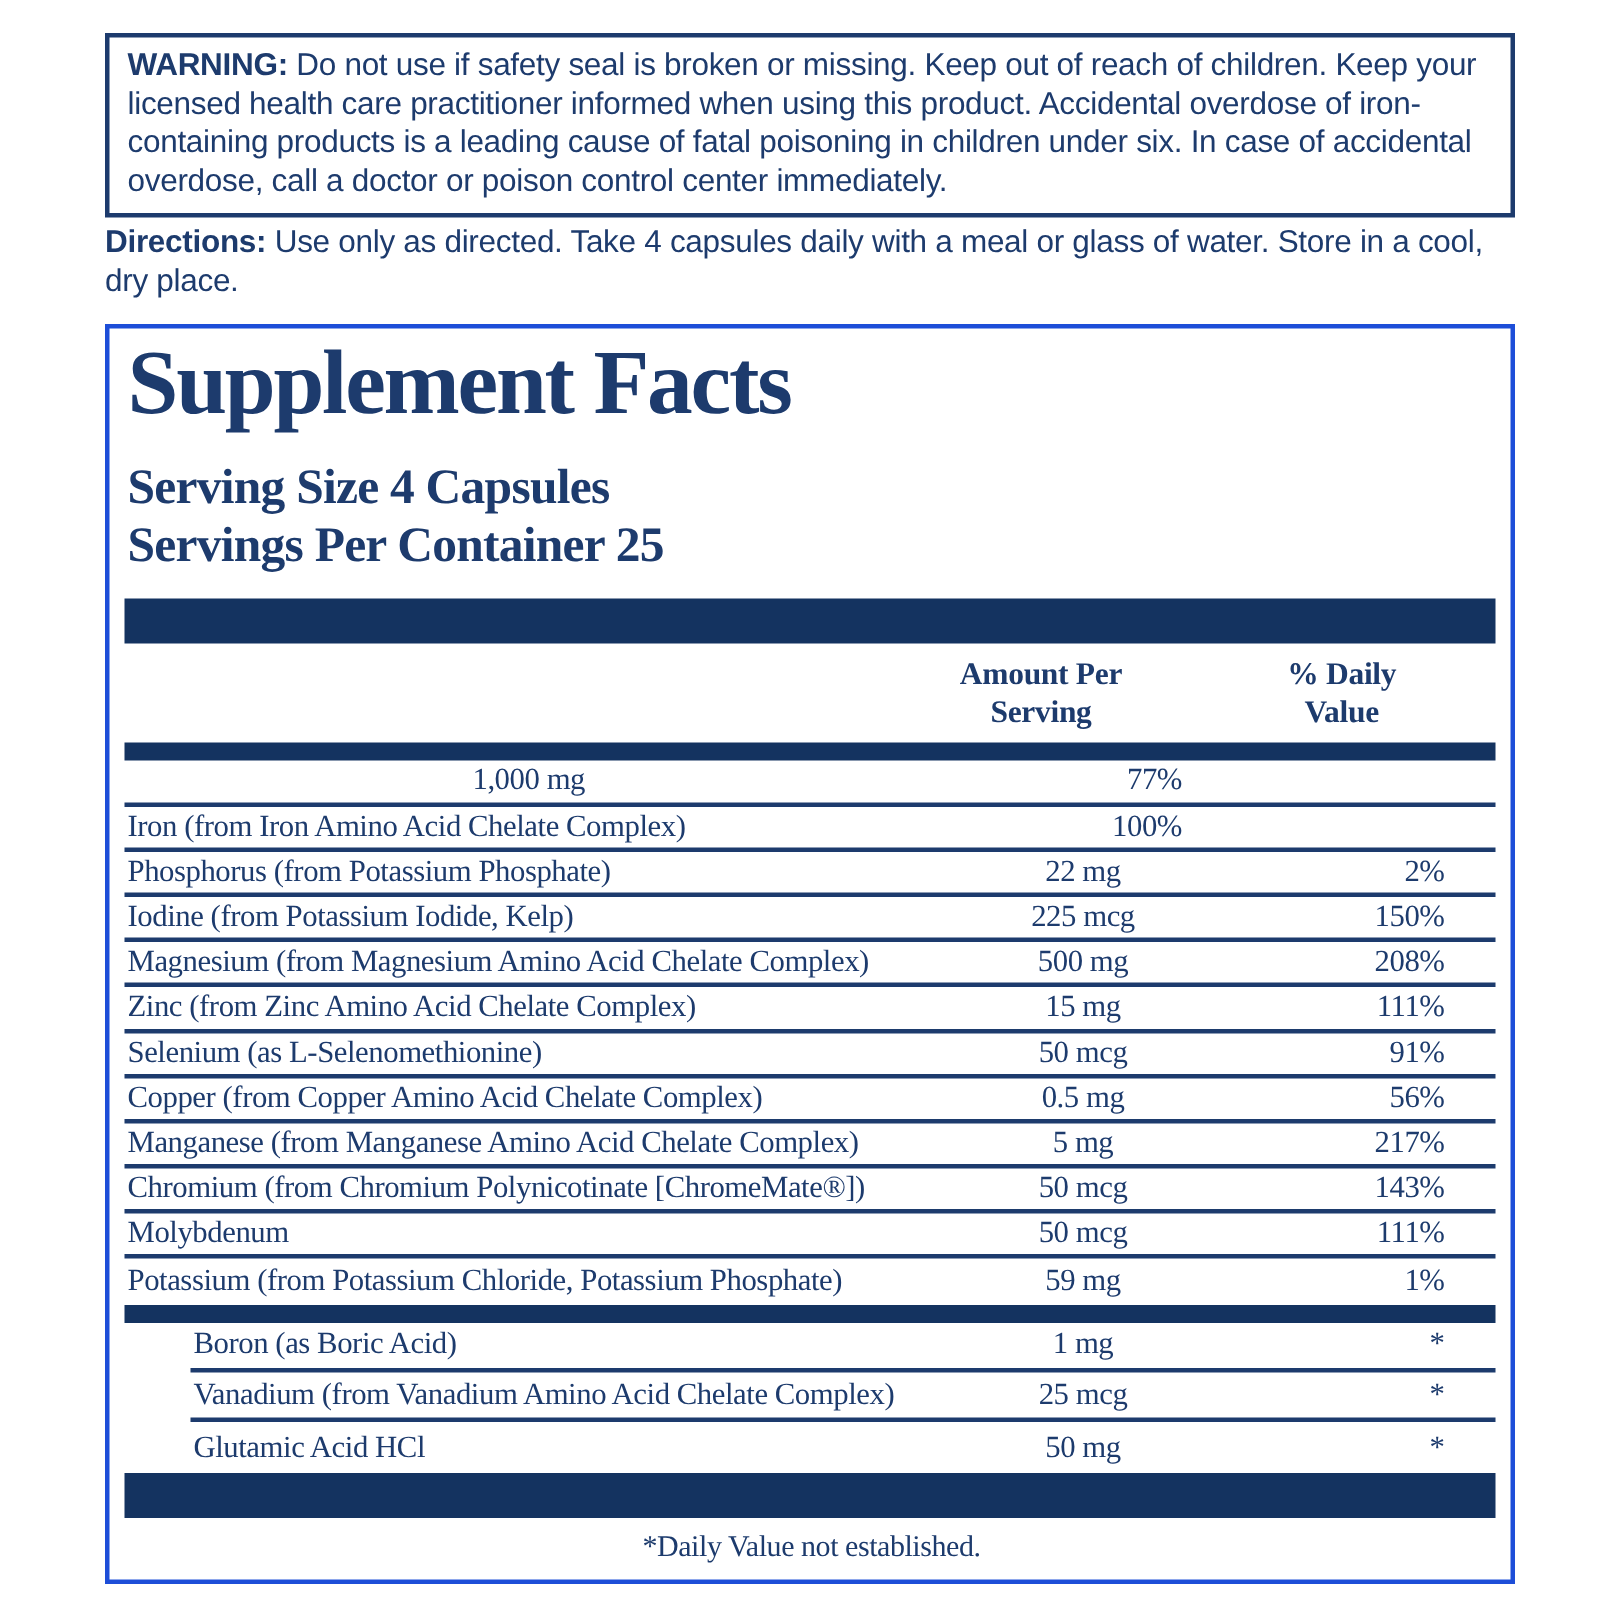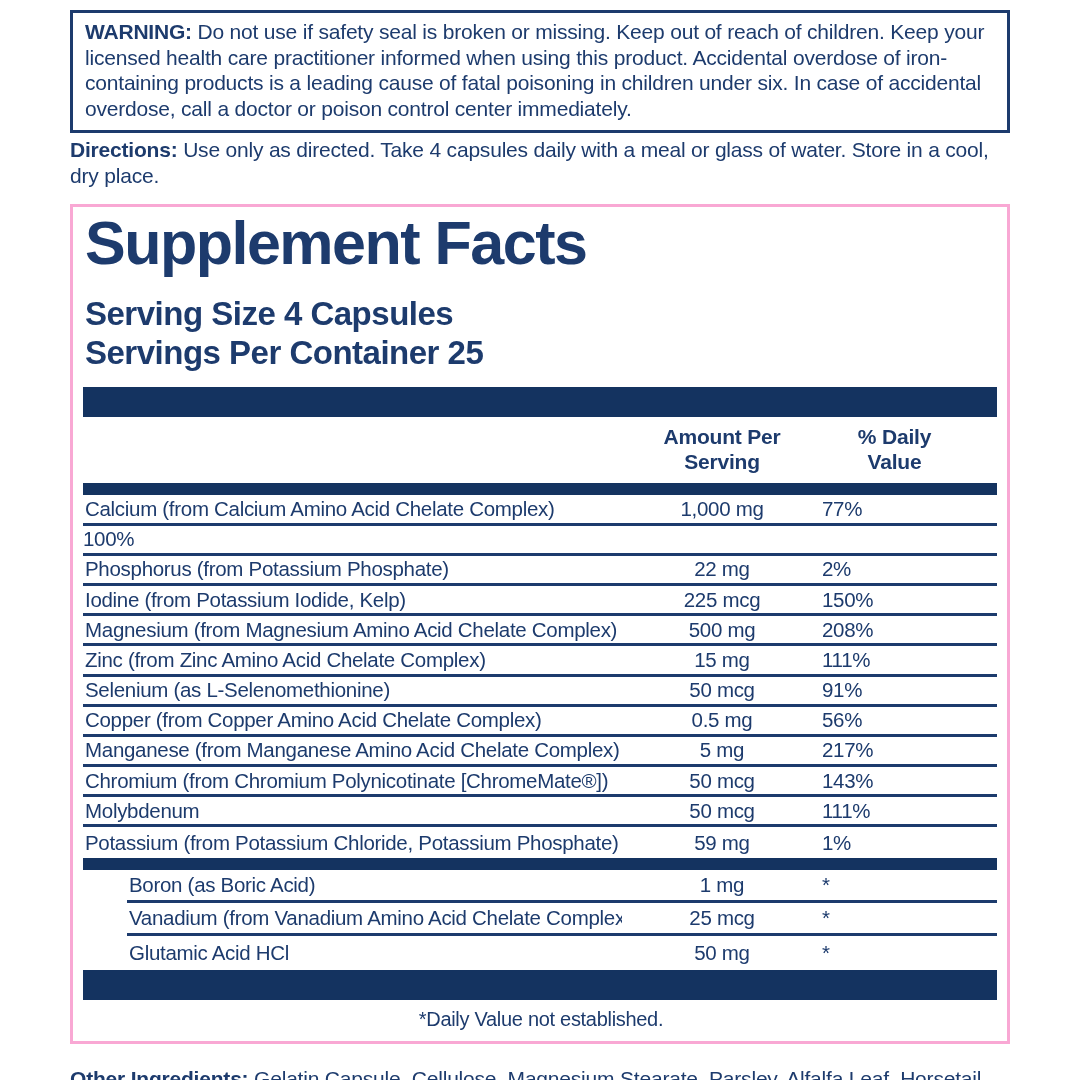--- a/index.html
+++ b/index.html
@@ -3,21 +3,21 @@
 <meta charset="utf-8">
 <style>
   * { margin: 0; padding: 0; box-sizing: border-box; }
   html, body {
     width: 1080px; height: 1080px;
     background: #ffffff;
     overflow: hidden;
     font-family: "Liberation Sans", sans-serif;
     color: #1d3b6d;
   }
-  .page { width: 1080px; height: 1080px; padding: 10px 70px 0 70px; }
+  .page { width: 1080px; height: 1080px; padding: 22px 70px 0 70px; }
 
   
   .warning-box {
     border: 3px solid #1d3b6d;
     padding: 6px 12px 9px 12px;
     font-size: 21px;
     line-height: 1.22;
     letter-spacing: -0.2px;
   }
   .bold { font-weight: bold; }
@@ -26,22 +26,23 @@
   .directions {
     margin-top: 4px;
     font-size: 21px;
     line-height: 1.22;
     letter-spacing: -0.2px;
   }
 
   
   .panel {
     margin-top: 15px;
-    border: 3px solid #f9a8d4;
+    border: 3px solid #1d4ed8;
     padding: 6px 10px 0 10px;
+    font-family: Liberation Serif, serif;
   }
   .sf-title {
     font-size: 61px;
     font-weight: bold;
     letter-spacing: -1.5px;
     line-height: 1.0;
     padding-left: 2px;
   }
   .serving-line {
     font-size: 33px;
@@ -55,42 +56,42 @@
   .bar { background: #143360; width: 100%; }
   .bar.thick { height: 30px; }
   .bar.thick.top { margin-top: 14px; }
   .bar.thin { height: 12px; }
 
   .grid-cols {
     display: grid;
     grid-template-columns: 1fr 200px 175px;
     align-items: center;
   }
-  .header-row { padding: 8px 0 9px 0; align-items: start; }
+  .header-row { padding: 8px 0 9px 0; align-items: start; gap: 28px; }
   .col-head {
     font-weight: bold;
     font-size: 21px;
     line-height: 1.18;
     text-align: center;
     letter-spacing: -0.2px;
   }
   .col-head.dv-head { padding-right: 30px; }
 
   .row {
     height: 30.2px;
     border-bottom: 3px solid #1d3b6d;
     font-size: 20.5px;
     letter-spacing: -0.3px;
   }
   .rows-secondary .row { height: 33.4px; margin-left: 44px; }
   .rows-main .row:last-child,
   .rows-secondary .row:last-child { border-bottom: none; }
   .cell.name { padding-left: 2px; white-space: nowrap; overflow: hidden; }
   .cell.amount { text-align: center; white-space: nowrap; }
-  .cell.dv { padding-right: 34px; white-space: nowrap; }
+  .cell.dv { text-align: right; padding-right: 34px; white-space: nowrap; }
 
   .footnote {
     font-size: 20px;
     letter-spacing: -0.3px;
     padding: 8px 0 10px 2px;
     text-align: center;
   }
 
   
   .other-ingredients {
@@ -131,25 +132,25 @@
       <div class="col-head dv-head">
         <span>% Daily</span><br>
         <span>Value</span>
       </div>
     </div>
 
     <div class="bar thin"></div>
 
     <div class="rows-main">
         <div class="grid-cols row">
-          <div class="cell name">Calcium (from Calcium Amino Acid Chelate Complex)</div>
           <div class="cell amount">1,000 mg</div>
           <div class="cell dv">77%</div>
         </div>
         <div class="grid-cols row">
+          <div class="cell name">Iron (from Iron Amino Acid Chelate Complex)</div>
           <div class="cell dv">100%</div>
         </div>
         <div class="grid-cols row">
           <div class="cell name">Phosphorus (from Potassium Phosphate)</div>
           <div class="cell amount">22 mg</div>
           <div class="cell dv">2%</div>
         </div>
         <div class="grid-cols row">
           <div class="cell name">Iodine (from Potassium Iodide, Kelp)</div>
           <div class="cell amount">225 mcg</div>

